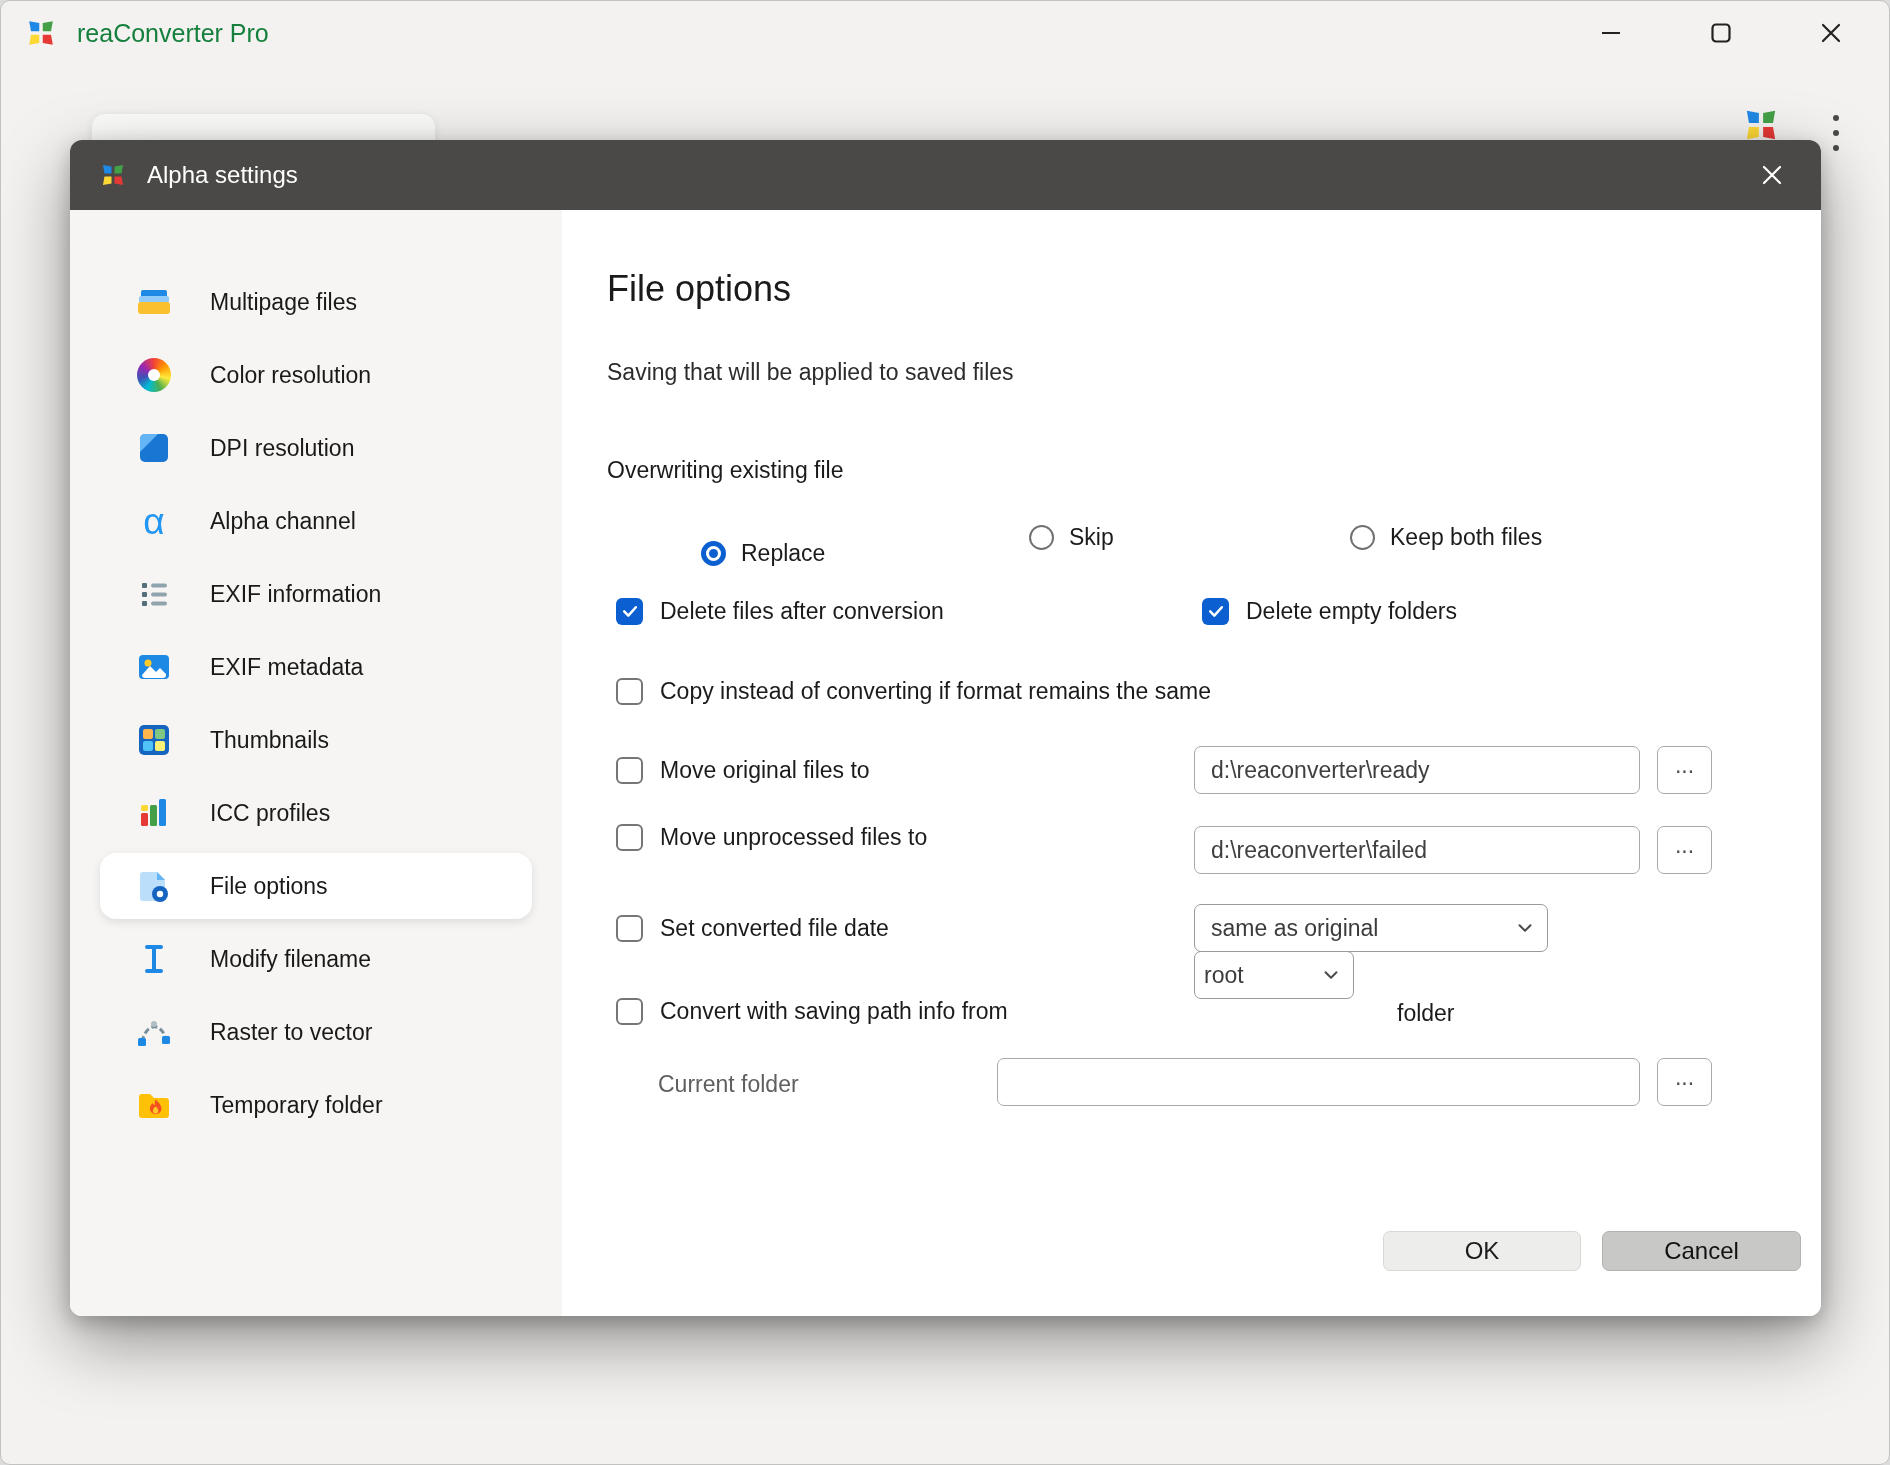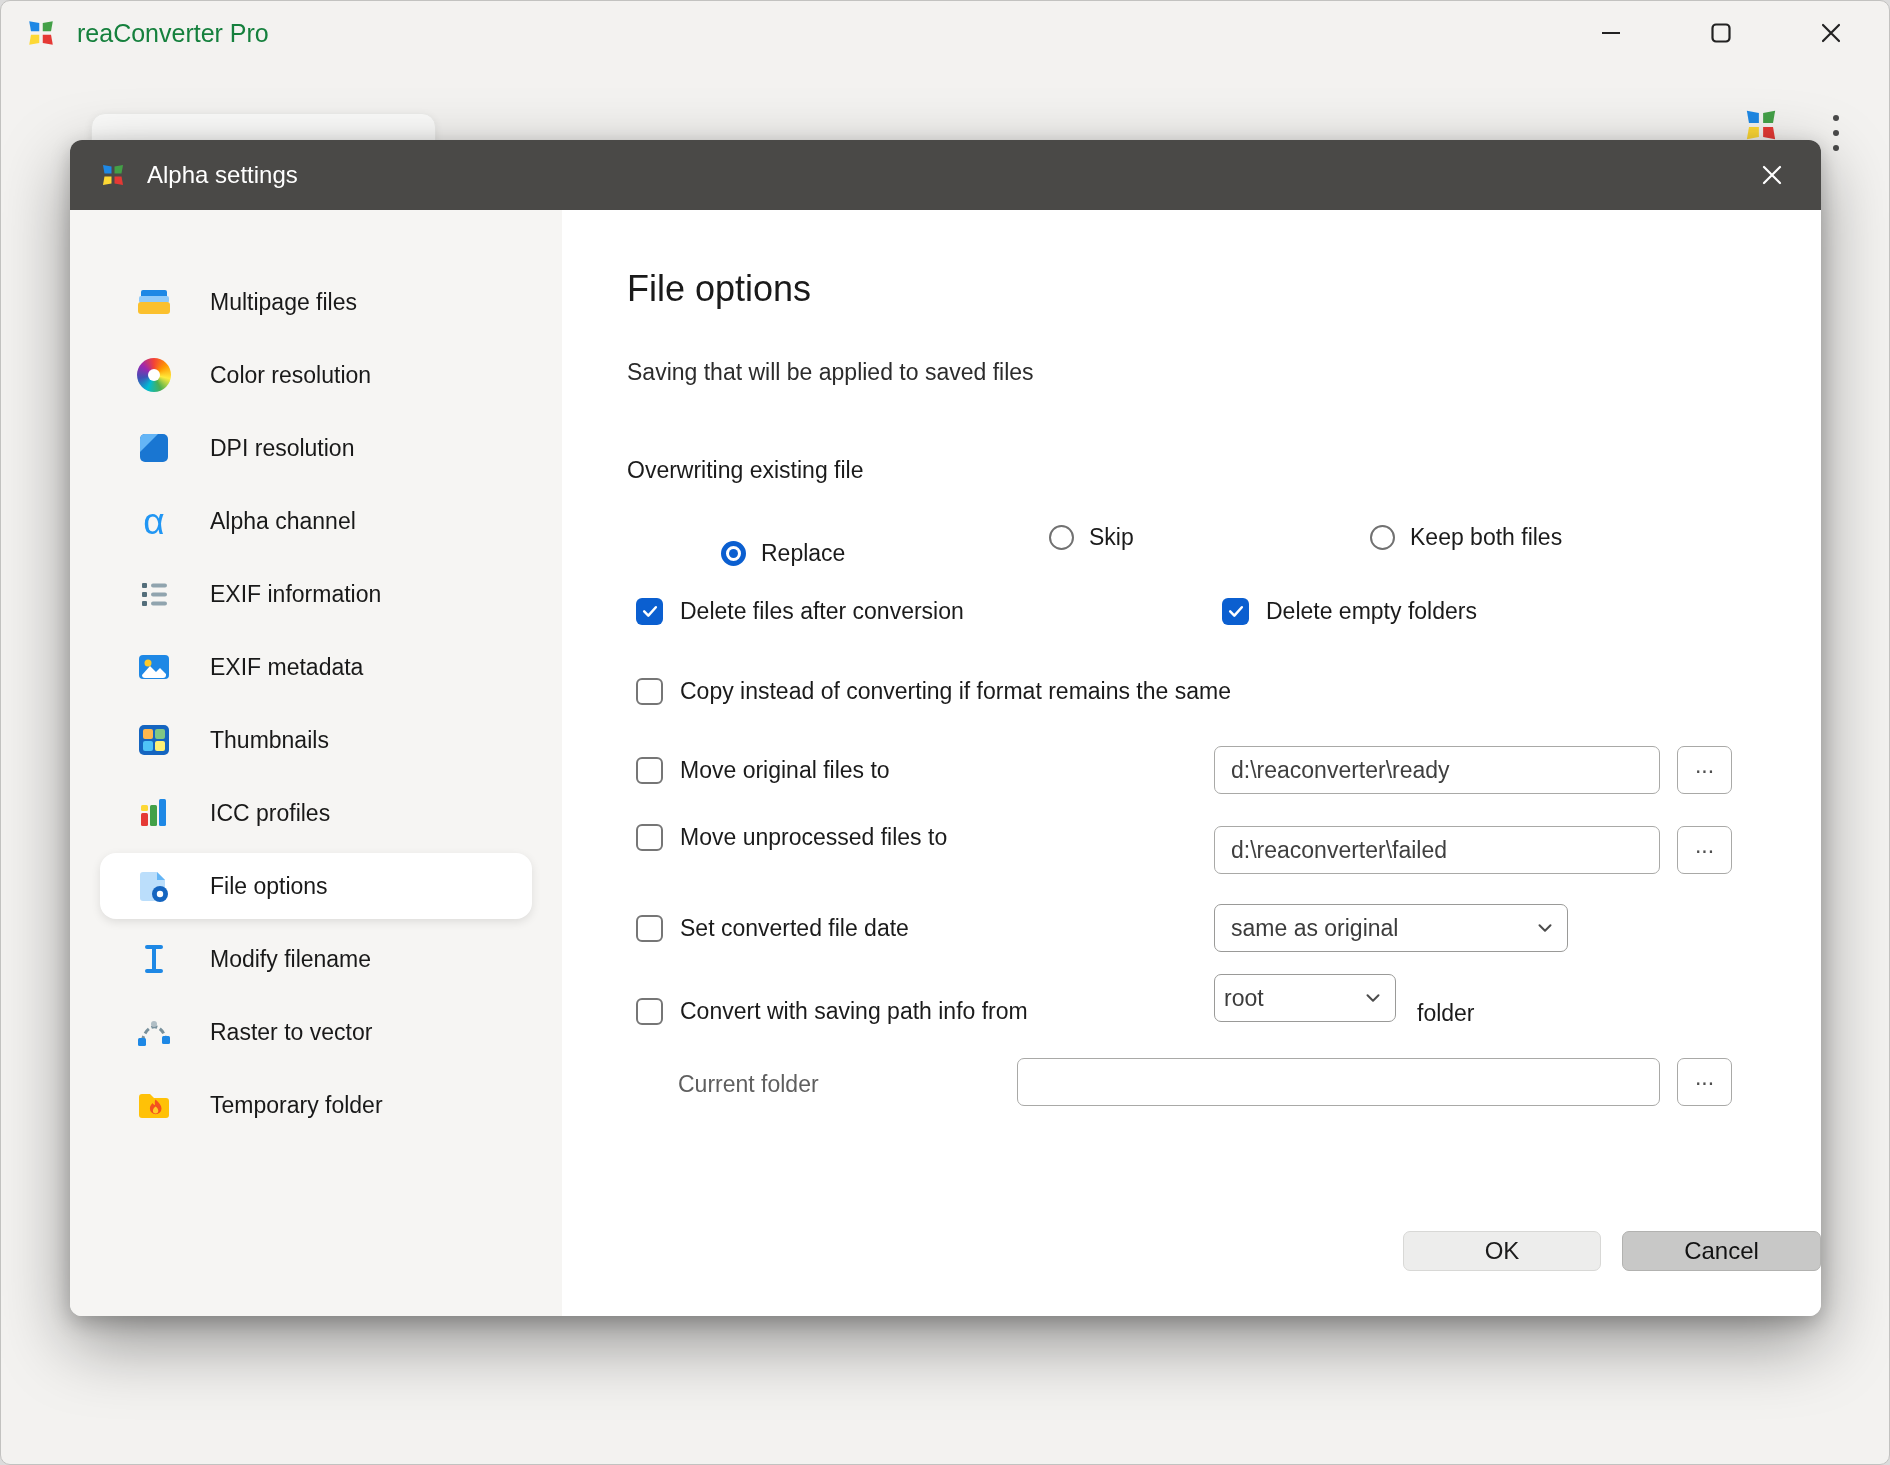--- a/index.html
+++ b/index.html
@@ -34,21 +34,21 @@
   
   .bottom-bar{position:absolute;left:0;right:0;bottom:0;height:115px;}
 
   
   .dialog{position:absolute;left:69px;top:139px;width:1751px;height:1176px;border-radius:12px;background:#fff;
     box-shadow:0 26px 70px rgba(0,0,0,.40),0 6px 20px rgba(0,0,0,.22);overflow:hidden;z-index:10;display:flex;flex-direction:column;}
   .dialog-titlebar{height:70px;background:#4a4947;display:flex;align-items:center;padding:0 26px;flex:0 0 auto;}
   .dialog-logo{width:34px;height:34px;}
   .dialog-title{color:#fff;font-size:24px;margin-left:17px;}
   .dialog-close{margin-left:auto;width:46px;height:46px;display:flex;align-items:center;justify-content:center;background:transparent;border:none;padding:0;}
-  .dialog-body{flex:1;display:flex;min-height:0;gap:20px;}
+  .dialog-body{flex:1;display:flex;min-height:0;}
 
   
   .sidebar{width:492px;background:var(--side-bg);padding-top:52px;flex:0 0 auto;}
   .side-item{height:66px;margin:7px 30px;border-radius:16px;display:flex;align-items:center;padding-left:34px;gap:36px;}
   .side-item.selected{background:#fff;box-shadow:0 3px 10px rgba(0,0,0,.10);}
   .side-icon{width:40px;height:40px;flex:0 0 auto;display:flex;align-items:center;justify-content:center;position:relative;}
   .side-label{font-size:23px;color:#191919;white-space:nowrap;}
   .alpha-glyph{font-size:37px;color:#2196f3;line-height:1;}
   .color-wheel{width:34px;height:34px;border-radius:50%;position:relative;
     background:conic-gradient(#f44336,#ff9800,#ffeb3b,#4caf50,#00bcd4,#3f51b5,#9c27b0,#f44336);}
@@ -369,21 +369,21 @@
             <svg width="22" height="22" viewBox="0 0 24 24">
                 <path d="M6 9l6 6 6-6" stroke="currentColor" stroke-width="2.2" fill="none" stroke-linecap="round" stroke-linejoin="round"></path>
               </svg>
           </span>
         </div>
 
         <div class="check-group" style="left:54px;top:787px;">
           <span class="checkbox unchecked"></span>
           <span class="lbl">Convert with saving path info from</span>
         </div>
-        <div class="select" style="left:632px;top:764px;width:182px;padding-left:9px;">
+        <div class="select" style="left:632px;top:741px;width:160px;padding-left:9px;">
           <span>root</span>
           <span class="chev">
             <svg width="22" height="22" viewBox="0 0 24 24">
                 <path d="M6 9l6 6 6-6" stroke="currentColor" stroke-width="2.2" fill="none" stroke-linecap="round" stroke-linejoin="round"></path>
               </svg>
           </span>
         </div>
         <span class="lbl" style="position:absolute;left:835px;top:790px;">folder</span>
 
         <span class="lbl muted" style="position:absolute;left:96px;top:861px;">Current folder</span>

